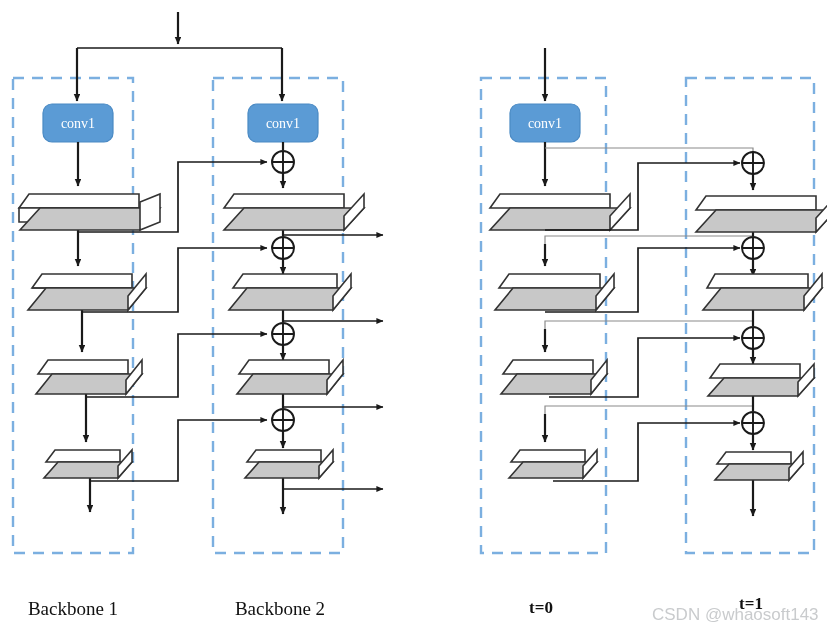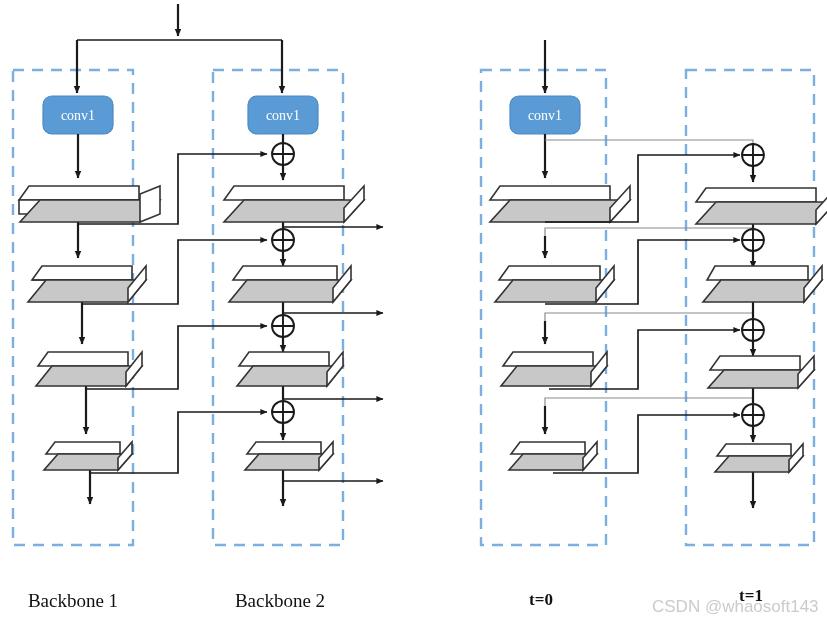--- a/index.html
+++ b/index.html
@@ -1,17 +1,17 @@
 <!DOCTYPE html>
 <html><head>
 <meta charset="utf-8">
 <style>
   html,body{margin:0;padding:0;background:#ffffff;}
   body{width:827px;height:625px;overflow:hidden;font-family:"Liberation Serif",serif;}
-  #stage{position:relative;width:827px;height:556px;background:#22c55e;}
+  #stage{position:relative;width:827px;height:556px;background:#22c55e;margin-top:8px;}
   svg{display:block;}
   .convlabel{font-family:"Liberation Serif",serif;font-size:14px;fill:#ffffff;}
   .blabel{font-family:"Liberation Serif",serif;font-size:19px;fill:#111111;}
   .tlabel{font-family:"Liberation Serif",serif;font-size:17px;font-weight:bold;fill:#111111;}
   .wm{font-family:"Liberation Sans",sans-serif;font-size:17px;fill:#c9cbcd;}
 </style>
 </head>
 <body>
 
 <div id="stage">

